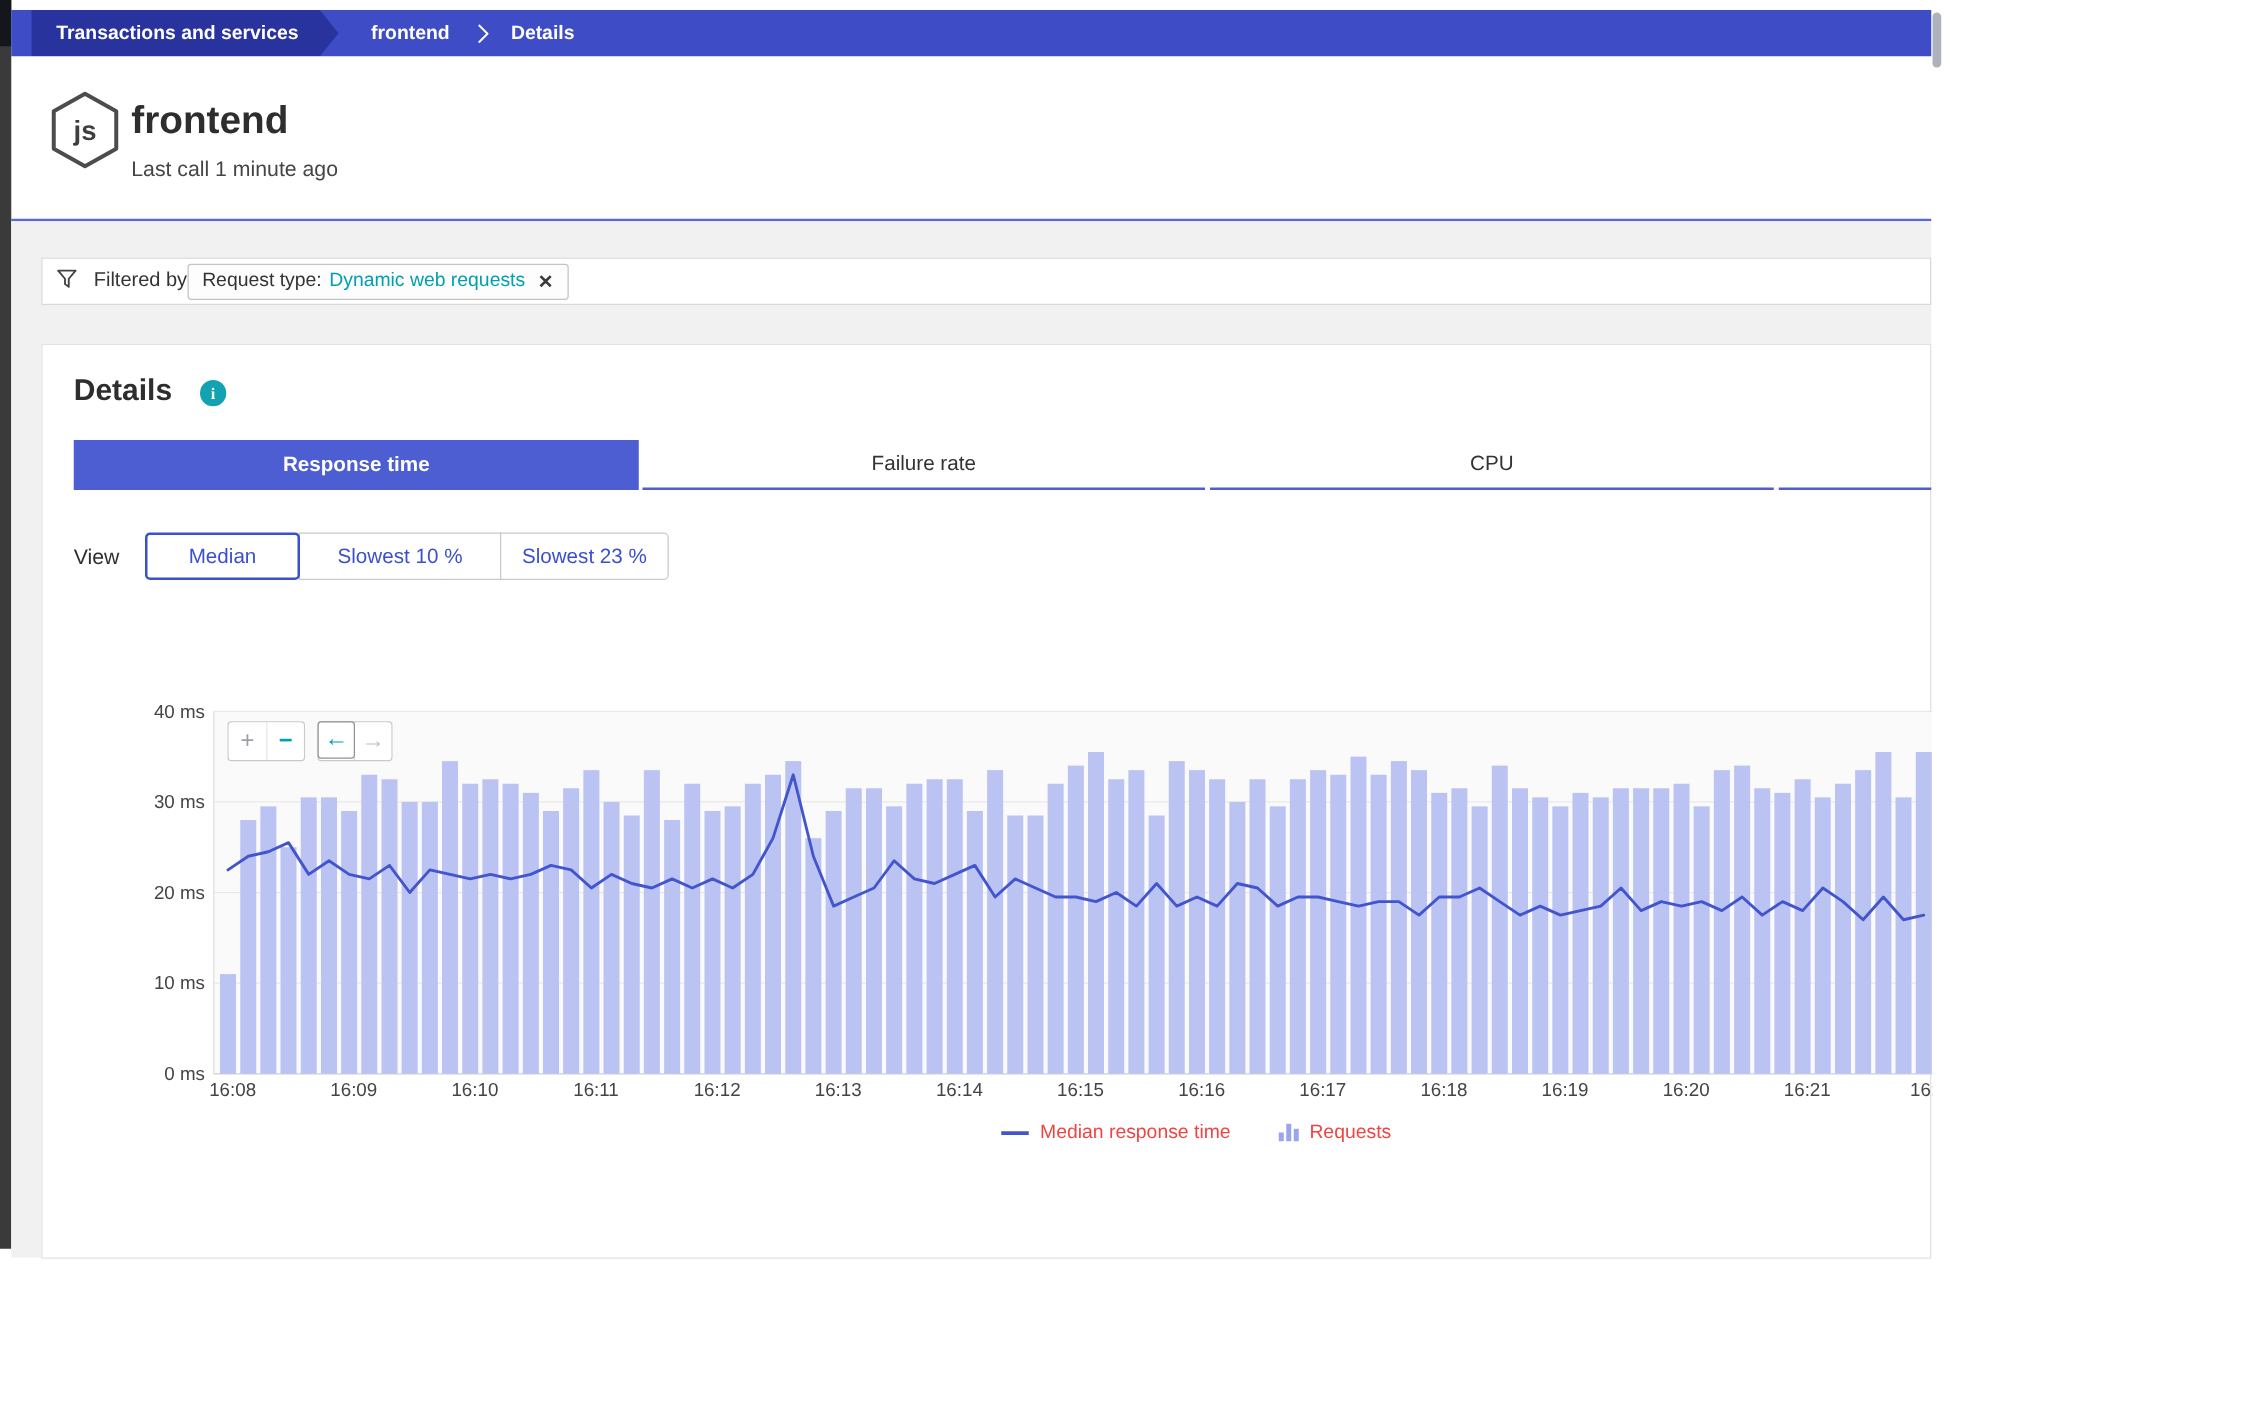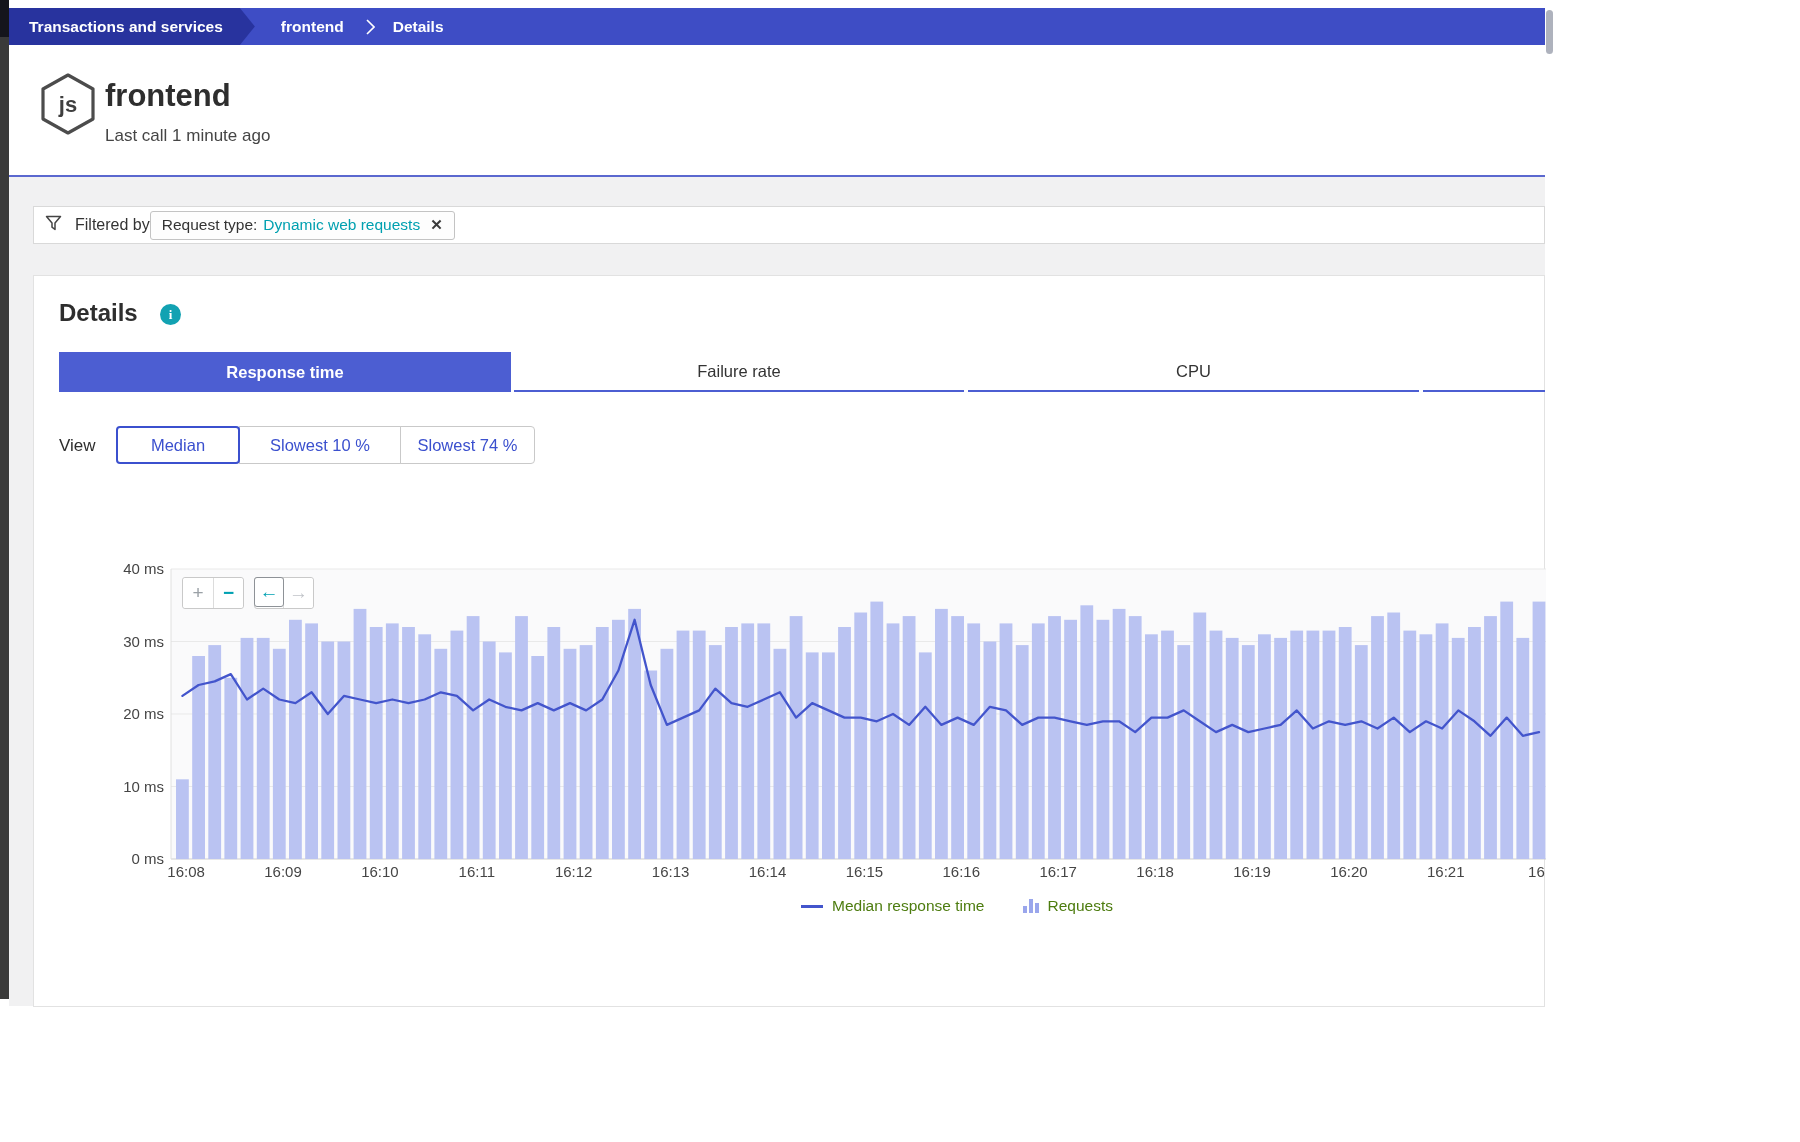--- a/index.html
+++ b/index.html
@@ -6,21 +6,21 @@
   html,body { width:1800px; height:1142px; background:#ffffff;
     font-family:"Liberation Sans", sans-serif; overflow:hidden; position:relative; }
   .abs { position:absolute; }
 
   
   #left-strip { left:0; top:8; width:9px; height:999px; background:#3a3a3a; }
   #left-strip-top { left:0; top:8; width:9px; height:37px; background:#15151c; }
 
   
   #breadcrumb { left:9px; top:8px; width:1536px; height:37px; background:#3e4dc5;
-    display:flex; align-items:center; color:#fff; }
+    display:flex; align-items:center; color:#fff;padding-left:16px; }
   .crumb { font-size:15.5px; font-weight:bold; color:#fff; white-space:nowrap; cursor:pointer; }
   #crumb-first { background:#28339e; height:37px; display:flex; align-items:center;
     padding:0 32px 0 20px;
     clip-path:polygon(0 0, calc(100% - 15px) 0, 100% 50%, calc(100% - 15px) 100%, 0 100%); }
   .crumb-sep { margin:0 18px 0 22px; display:flex; align-items:center; }
   #crumb-frontend { margin-left:26px; }
 
   #scrollbar-thumb { left:1546px; top:10px; width:7px; height:44px; background:#aeb2bd; border-radius:4px; }
 
   
@@ -76,21 +76,21 @@
     font-size:19px; cursor:pointer; background:#fff; }
   .zoom-btn + .zoom-btn { border-left:1px solid #dcdcdc; }
   #zoom-in { color:#9aa0a6; border-radius:3px 0 0 3px; }
   #zoom-out { color:#00a1b2; border-radius:0 3px 3px 0; font-weight:bold; }
   #pan-back { color:#00a1b2; border:1.5px solid #8e9297; border-radius:3px; margin:-1px;
     font-weight:bold; z-index:2; }
   #pan-fwd { color:#c0c3c8; border-radius:0 3px 3px 0; }
 
   
   #legend { left:767px; top:621px; display:flex; align-items:center; gap:38px; }
-  .legend-item { display:flex; align-items:center; gap:9px; font-size:15.5px; color:#4d7c0f; }
+  .legend-item { display:flex; align-items:center; gap:9px; font-size:15.5px; color:#ef4444; }
   #legend-line-swatch { width:22px; height:3px; background:#4355cc; }
   #legend-bars-swatch { display:flex; align-items:flex-end; gap:2px; height:14px; }
   #legend-bars-swatch span { width:4px; background:#9aa6ec; display:block; }
 </style>
 </head>
 <body>
 
 <div class="abs" id="left-strip"></div>
 <div class="abs" id="left-strip-top"></div>
 
@@ -144,21 +144,21 @@
 
   <div class="abs tab" id="tab-response-time">Response time</div>
   <div class="abs tab" id="tab-cpu">CPU</div>
   <div class="abs tab" id="tab-failure-rate">Failure rate</div>
   <div class="abs" id="tab-partial"></div>
 
   <div class="abs" id="view-label">View</div>
   <div class="abs" id="view-group">
     <div class="view-btn" id="view-median">Median</div>
     <div class="view-btn" id="view-slowest10">Slowest 10 %</div>
-    <div class="view-btn" id="view-slowest5">Slowest 74 %</div>
+    <div class="view-btn" id="view-slowest5">Slowest 23 %</div>
   </div>
 
   <div class="abs" id="chart-wrap">
     <svg id="chart-svg" width="1425" height="334">
         <rect x="50" y="12" width="1375" height="290" fill="#fafafb"></rect>
         <g>
           <line x1="50" y1="302" x2="1425" y2="302" stroke="#cfcfcf" stroke-width="1"></line>
           <text x="43" y="307" text-anchor="end" font-size="15" fill="#454545" font-family="Liberation Sans, sans-serif">0 ms</text>
           <line x1="50" y1="229.5" x2="1425" y2="229.5" stroke="#e9e9e9" stroke-width="1"></line>
           <text x="43" y="234.5" text-anchor="end" font-size="15" fill="#454545" font-family="Liberation Sans, sans-serif">10 ms</text>

